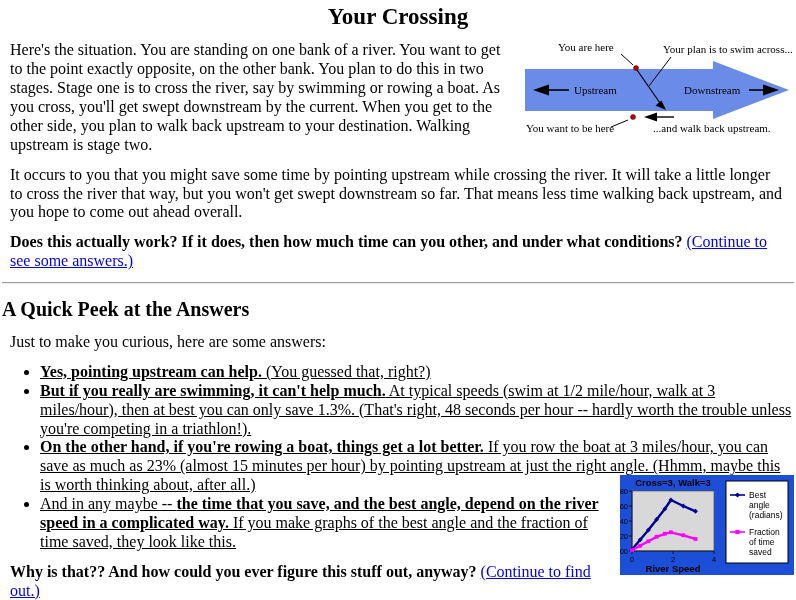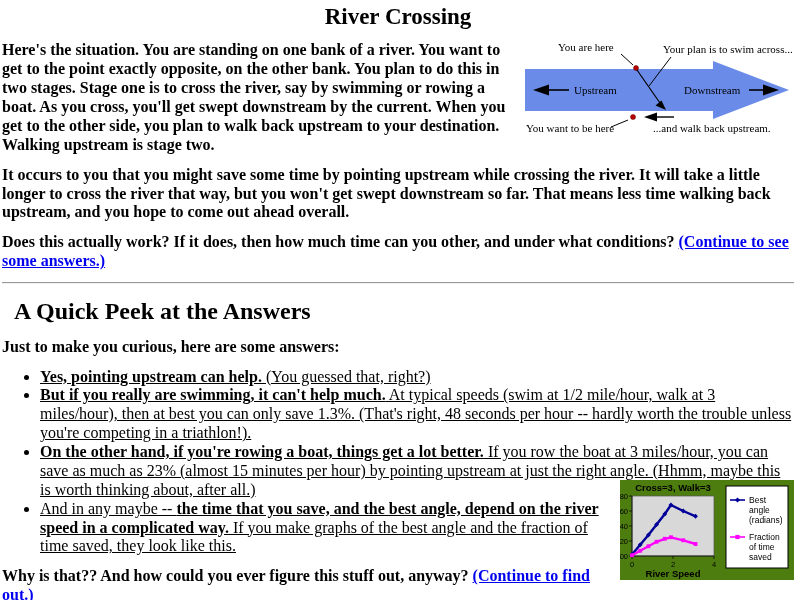--- a/index.html
+++ b/index.html
@@ -2,40 +2,40 @@
 <html><head>
 <meta charset="utf-8">
 <style>
   html,body{background:#fff;}
   body{
     font-family:"Liberation Serif", serif;
     font-size:16px; color:#000;
     margin:3px 2px; width:792px; line-height:1.18;
   }
   h1{font-size:23px; text-align:center; margin:1px 0 9px; line-height:1.15;}
-  h2{font-size:24px; margin:14px 12px 12px; line-height:1.15;}
-  p{margin:11px 0;font-weight:bold;}
+  h2{font-size:20px; margin:14px 0 12px; line-height:1.15;}
+  p{margin:11px 8px;}
   a{color:#0000EE; text-decoration:underline; cursor:pointer;}
   hr{border:0; border-top:1px solid #9a9a9a; border-bottom:1px solid #efefef; margin:9px 0; height:0;}
   ul{margin:11px 0; padding-left:38px;}
   li{margin:0;text-decoration:underline;}
   .diagram-float{
     float:right; width:273px; height:100px; margin:0 0 4px 10px; background:#fff;
   }
   .chart-float{
-    float:right; width:174px; height:100px; margin:-20px 0 20px 6px; background:#4d7c0f;
+    float:right; width:174px; height:100px; margin:-20px 0 20px 6px; background:#1d4ed8;
   }
   svg text{font-family:"Liberation Serif", serif;}
   .dg-label{font-size:11px; fill:#000;}
   .chart-sans text{font-family:"Liberation Sans", sans-serif;}
 </style>
 </head>
 <body>
 
-<h1>River Crossing</h1>
+<h1>Your Crossing</h1>
 
 <div class="diagram-float">
   <svg width="273" height="100" viewBox="0 0 273 100">
 
     <polygon points="4,30 192,30 192,22 268,51 192,80 192,72 4,72" fill="#6A8CE8"></polygon>
 
     <g>
       <line x1="26" y1="51" x2="48" y2="51" stroke="#000" stroke-width="1.6"></line>
       <polygon points="12,51 28,45.5 28,56.5" fill="#000"></polygon>
     </g>

